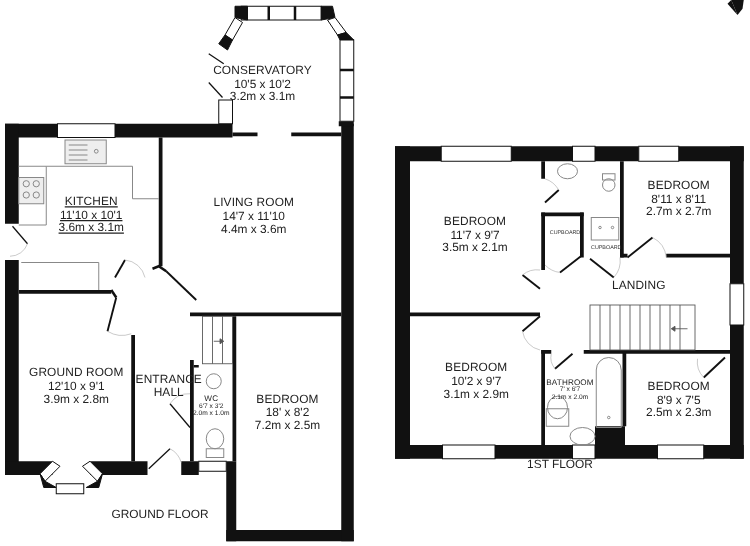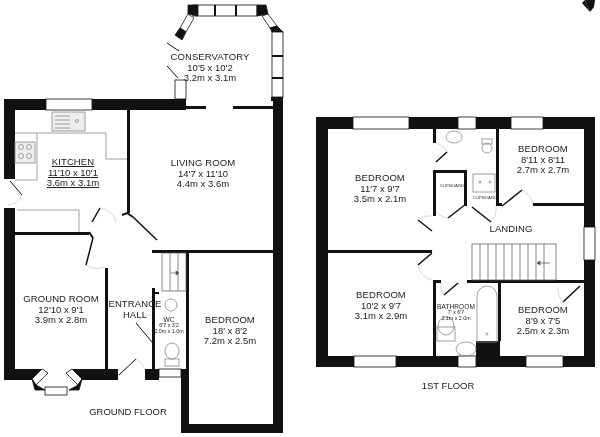--- a/index.html
+++ b/index.html
@@ -294,13 +294,13 @@
   <span class="d">7' x 6'7</span>
   <span class="d">2.1m x 2.0m</span>
 </div>
 
 <div class="lbl" style="left:543px; top:305px;">
   <span class="n">BEDROOM</span>
   <span class="d">8'9 x 7'5</span>
   <span class="d">2.5m x 2.3m</span>
 </div>
 
-<div class="floor-title" style="left:448px; top:380px;">1ST FLOOR</div>
+<div class="floor-title" style="left:448px; top:366px;">1ST FLOOR</div>
 
 </body></html>

